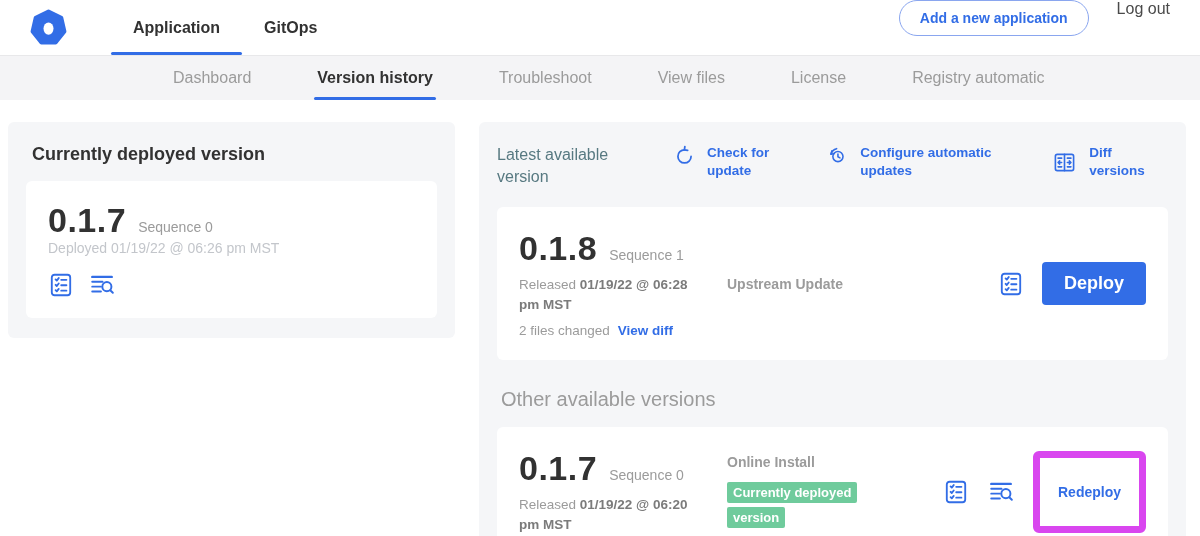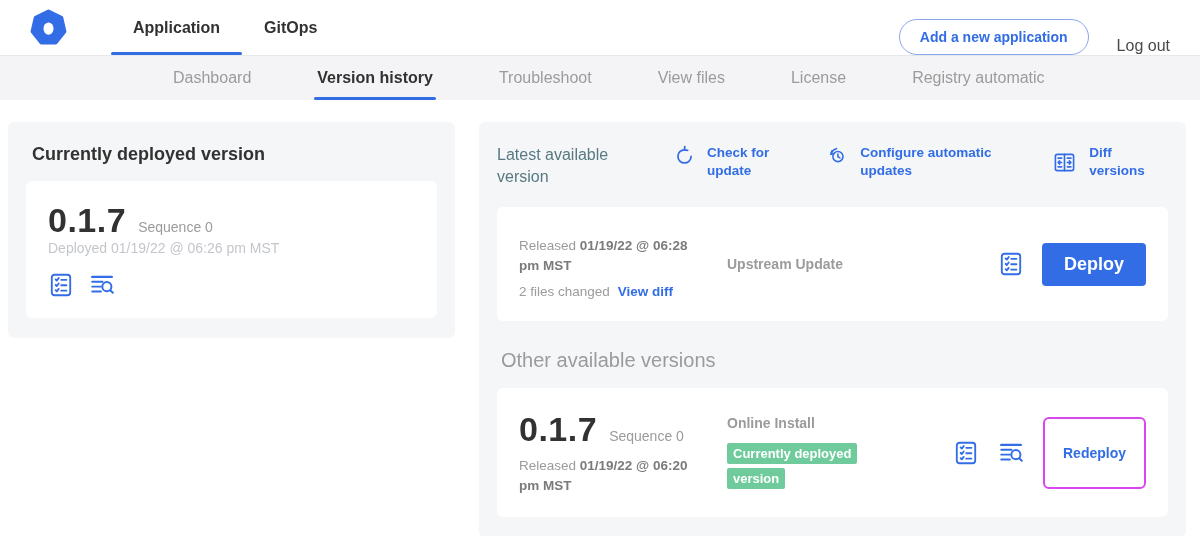--- a/index.html
+++ b/index.html
@@ -38,21 +38,21 @@
   .topnav-item.active::after {
     content: "";
     position: absolute;
     left: 0; right: 0; bottom: 0;
     height: 3px;
     background: #326DE6;
     border-radius: 2px;
   }
   .topnav-right {
     margin-left: auto;
-    display: flex; align-items: flex-end;
+    display: flex; align-items: flex-start;
     gap: 28px;
   }
   .pill-btn {
     background: #fff;
     border: 1px solid #8aa6ef;
     color: #326DE6;
     font-family: inherit;
     font-size: 14px;
     font-weight: 700;
     padding: 9px 20px;
@@ -217,21 +217,21 @@
     color: #fff;
     font-family: inherit;
     font-size: 18px;
     font-weight: 700;
     padding: 11px 22px;
     border-radius: 4px;
     cursor: pointer;
   }
   .outline-btn {
     background: #fff;
-    border: 2px solid #d946ef;
+    border: 7px solid #d946ef;
     color: #326DE6;
     font-family: inherit;
     font-size: 14px;
     font-weight: 700;
     padding: 26px 18px;
     border-radius: 6px;
     cursor: pointer;
   }
   .other-title {
     font-size: 20px;
@@ -356,20 +356,24 @@
             <line x1="15" y1="16.5" x2="18.7" y2="16.5"></line>
             <path d="M9 12 H5.4 M7 10.4 L5.3 12 L7 13.6"></path>
             <path d="M15 12 H18.6 M17 10.4 L18.7 12 L17 13.6"></path>
           </svg>
           <span>Diff versions</span>
         </div>
       </div>
 
       <div class="card version-card">
         <div class="vinfo">
+          <div class="version-row">
+            <span class="version">0.1.8</span>
+            <span class="sequence">Sequence 1</span>
+          </div>
           <p class="released">
             <span>Released</span>
             <b>01/19/22 @ 06:28 pm MST</b>
           </p>
           <p class="files">
             <span>2 files changed</span><a>View diff</a>
           </p>
         </div>
         <div class="vsource">
           <span>Upstream Update</span>

